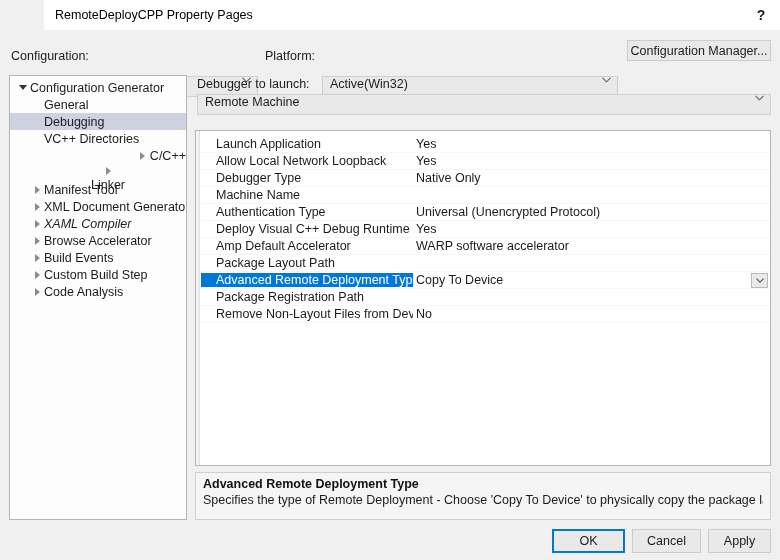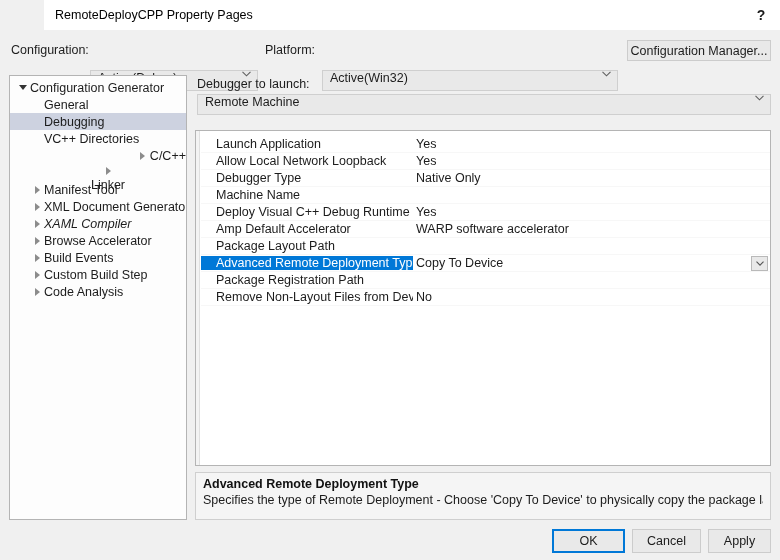--- a/index.html
+++ b/index.html
@@ -48,21 +48,21 @@
     justify-content: center;
     color: #1a1a1a;
     cursor: default;
   }
   .tb-btn svg { display: block; }
   .tb-btn.help { font-size: 14px; font-weight: bold; }
 
   
   .configbar {
     position: absolute;
-    left: 0; top: 30px;
+    left: 0; top: 36px;
     width: 780px; height: 41px;
     background: #f0f0f0;
   }
   .lbl {
     position: absolute;
     font-size: 12.5px;
     color: #1c1c1c;
     white-space: nowrap;
   }
   .combo {
@@ -396,20 +396,24 @@
       </div>
       <div class="row">
         <span class="row-name">Debugger Type</span>
         <span class="row-val">Native Only</span>
       </div>
       <div class="row">
         <span class="row-name">Machine Name</span>
         <span class="row-val"></span>
       </div>
       <div class="row">
+        <span class="row-name">Authentication Type</span>
+        <span class="row-val">Universal (Unencrypted Protocol)</span>
+      </div>
+      <div class="row">
         <span class="row-name">Deploy Visual C++ Debug Runtime Librari</span>
         <span class="row-val">Yes</span>
       </div>
       <div class="row">
         <span class="row-name">Amp Default Accelerator</span>
         <span class="row-val">WARP software accelerator</span>
       </div>
       <div class="row">
         <span class="row-name">Package Layout Path</span>
         <span class="row-val"></span>

